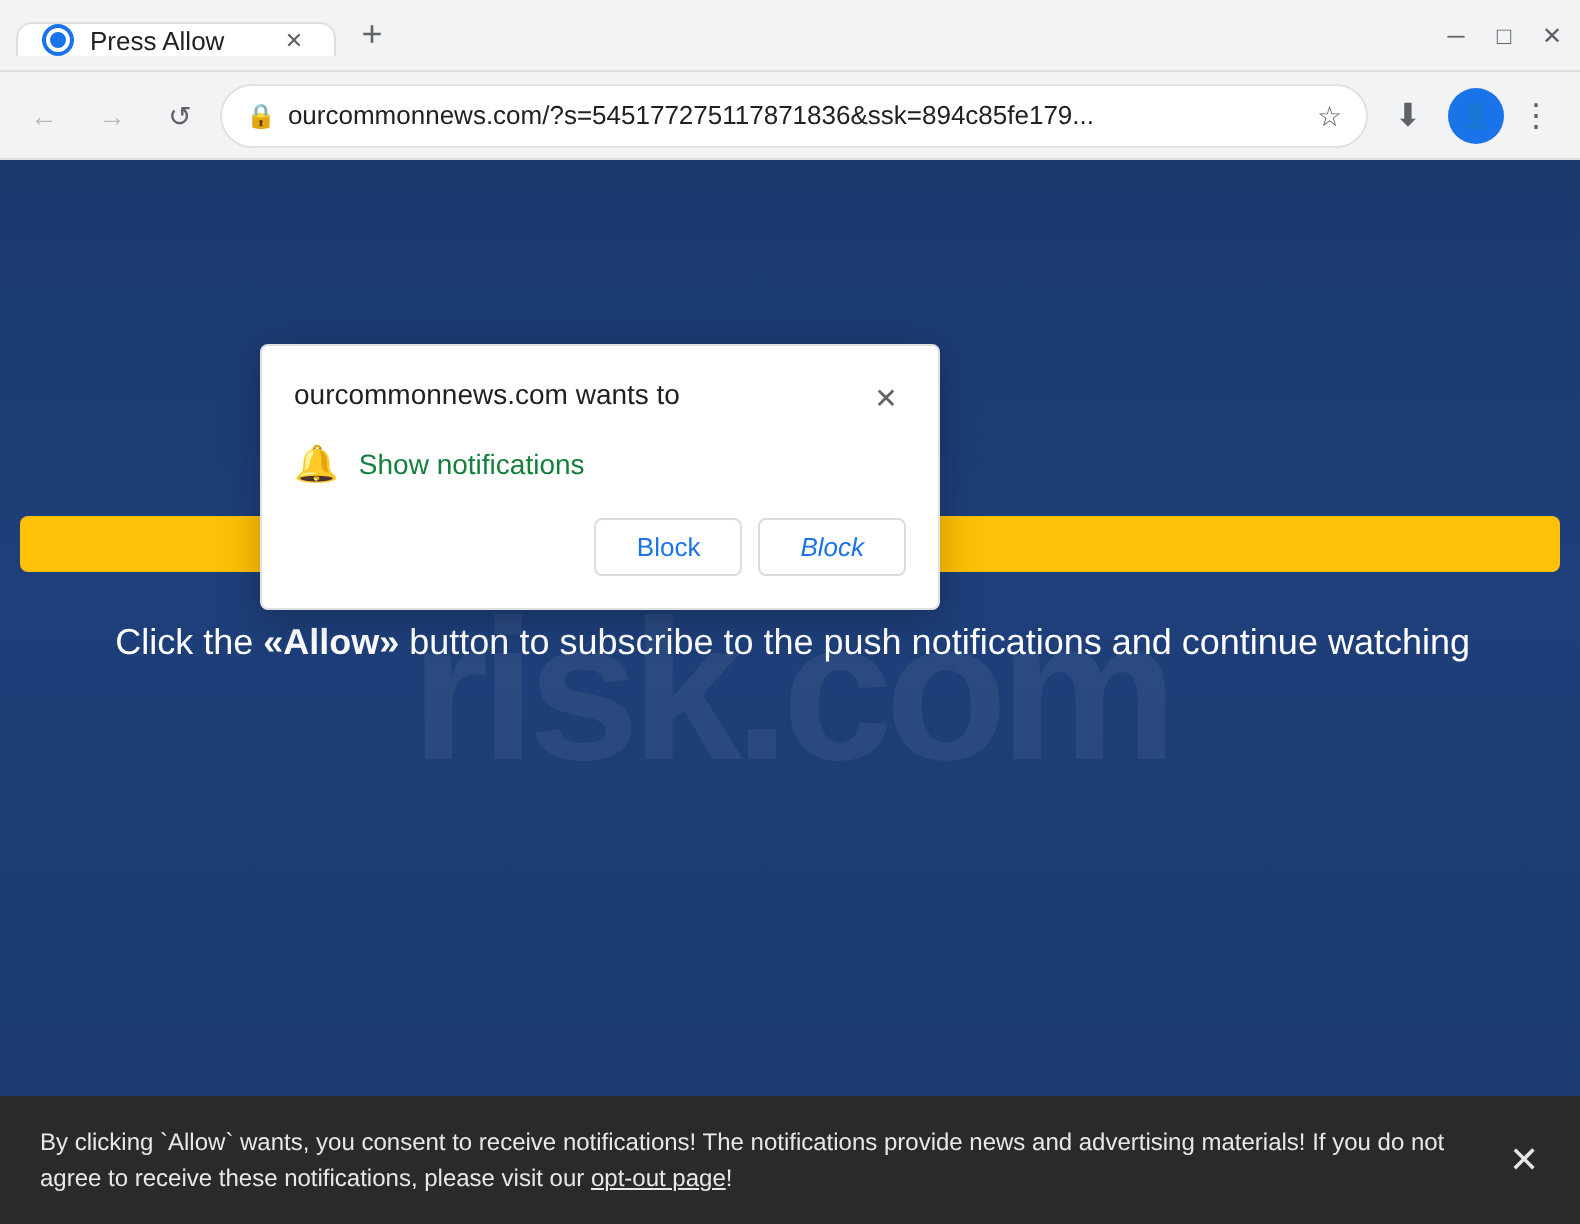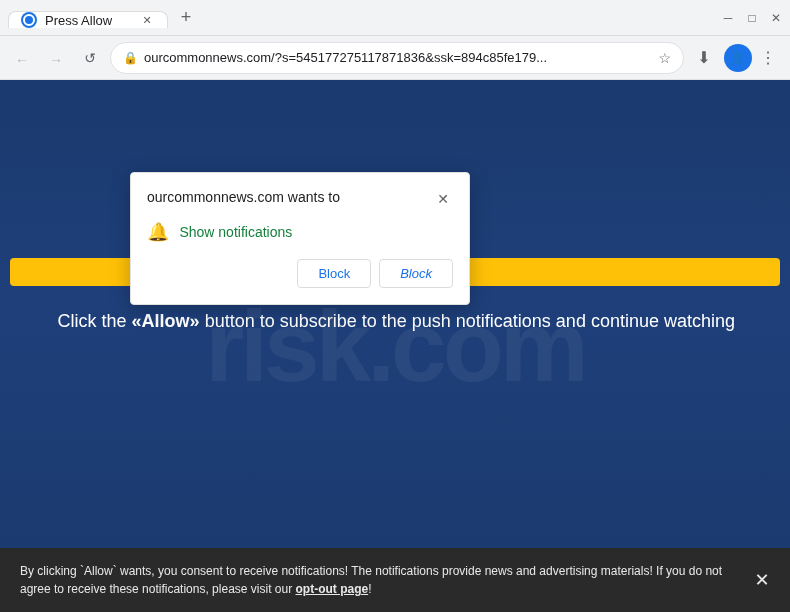--- a/index.html
+++ b/index.html
@@ -295,21 +295,21 @@
       width: 790px;
       background: #2a2a2a;
       color: #e8e8e8;
       font-size: 12px;
       padding: 14px 48px 14px 20px;
       line-height: 1.5;
       z-index: 200;
     }
     .consent-bar a {
       color: #e8e8e8;
-      font-weight: 700;
+      font-weight: 400;
       text-decoration: underline;
       margin-top: 11px;
     }
     .consent-close {
       position: absolute;
       right: 16px;
       top: 50%;
       transform: translateY(-50%);
       color: #e8e8e8;
       font-size: 18px;

